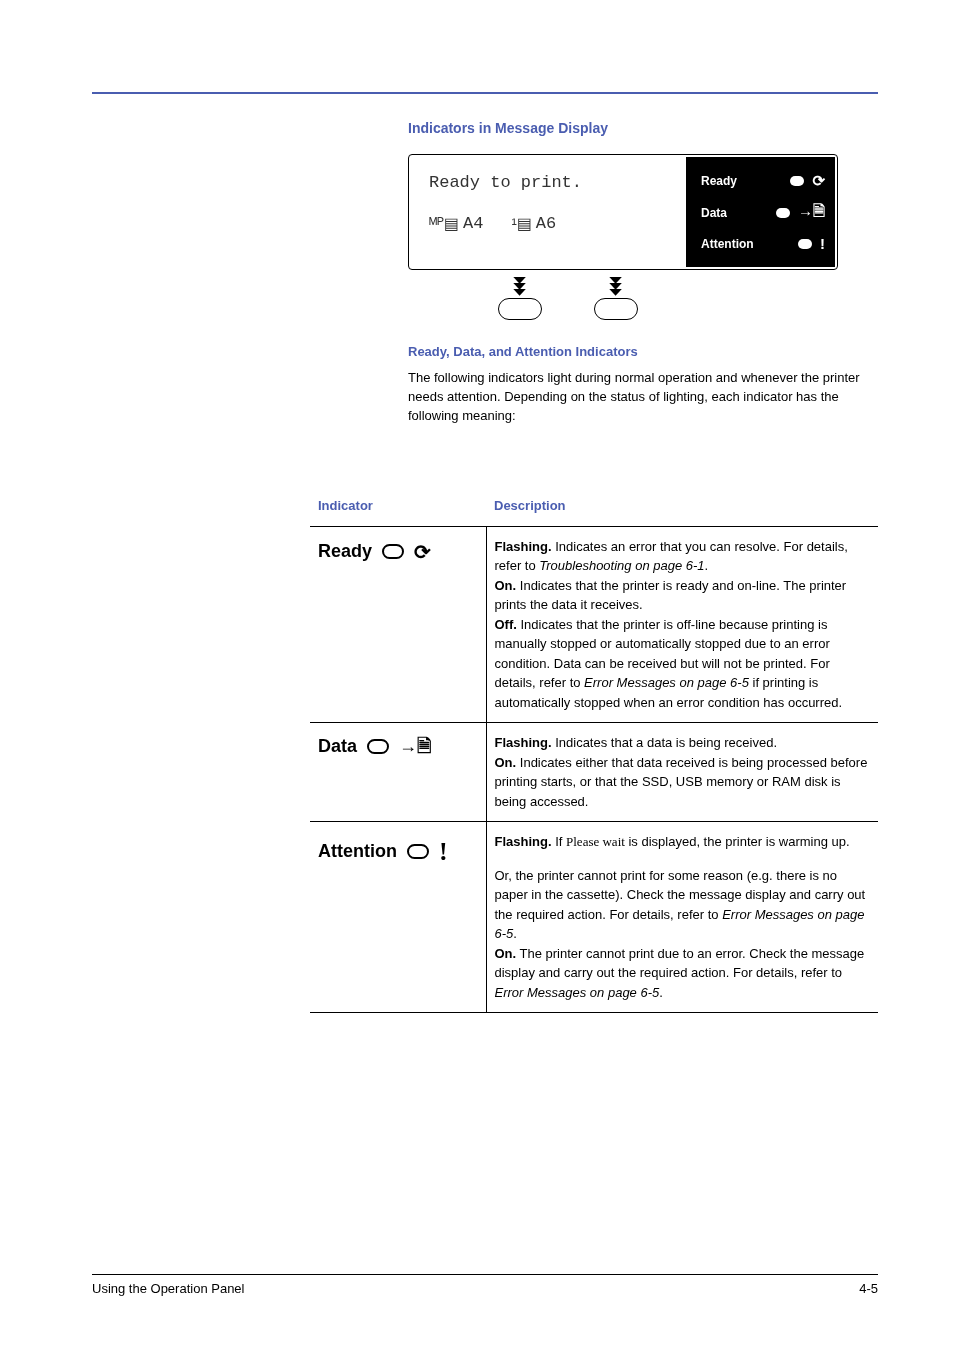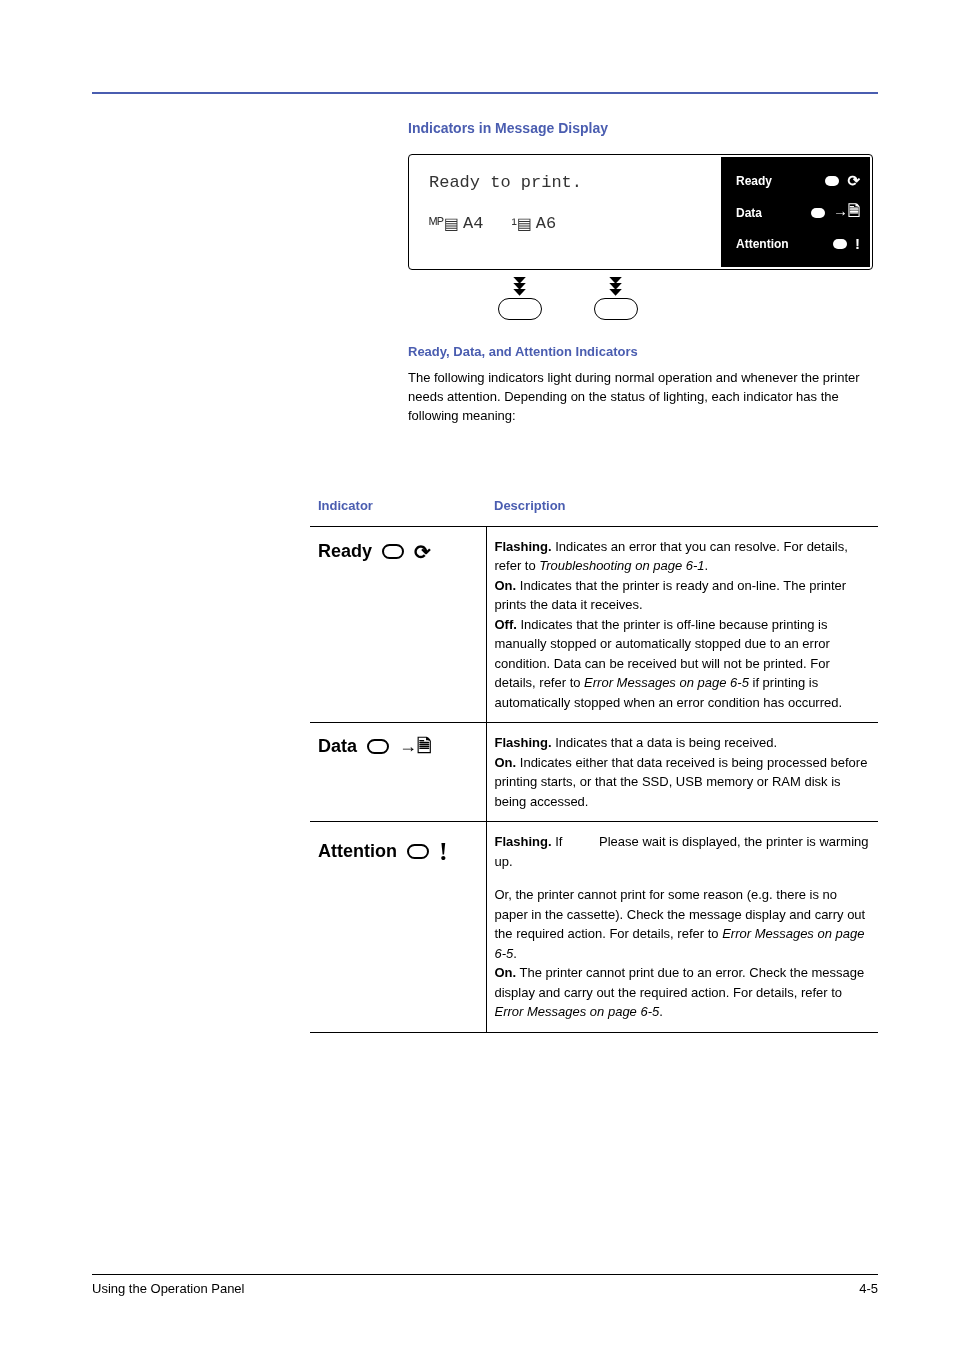--- a/index.html
+++ b/index.html
@@ -32,21 +32,21 @@
     color: #4a5db0;
     font-weight: bold;
     font-size: 14px;
     margin: 0 0 18px 0;
   }
   .h-blue.sub {
     font-size: 13px;
     margin: 24px 0 10px 0;
   }
   .display-wrap {
-    width: 465px;
+    width: 430px;
   }
   .display-outer {
     border: 1px solid #000;
     border-radius: 4px;
     padding: 2px;
     background: #fff;
     position: relative;
   }
   .hole {
     position: absolute;
@@ -131,21 +131,21 @@
     display:flex;
     align-items:center;
     gap:10px;
   }
   .led-outline { display:inline-block; width:22px; height:15px; border:2px solid #000; border-radius:8px;}
   .power-icon { font-size:20px; font-weight:bold;}
   .doc-icon { font-size:18px; }
   .excl { font-family: Georgia, serif; font-size:26px; font-weight:bold; }
   .bold { font-weight:bold; }
   .ital { font-style: italic; }
-  code.mono { font-family:Liberation Sans, sans-serif;margin-left:33px; }
+  code.mono { font-family:Liberation Serif, serif; }
 
   .footer {
     position:absolute;
     left:92px;
     right:76px;
     bottom:54px;
     border-top:1px solid #000;
     padding-top:6px;
     display:flex;
     justify-content:space-between;

